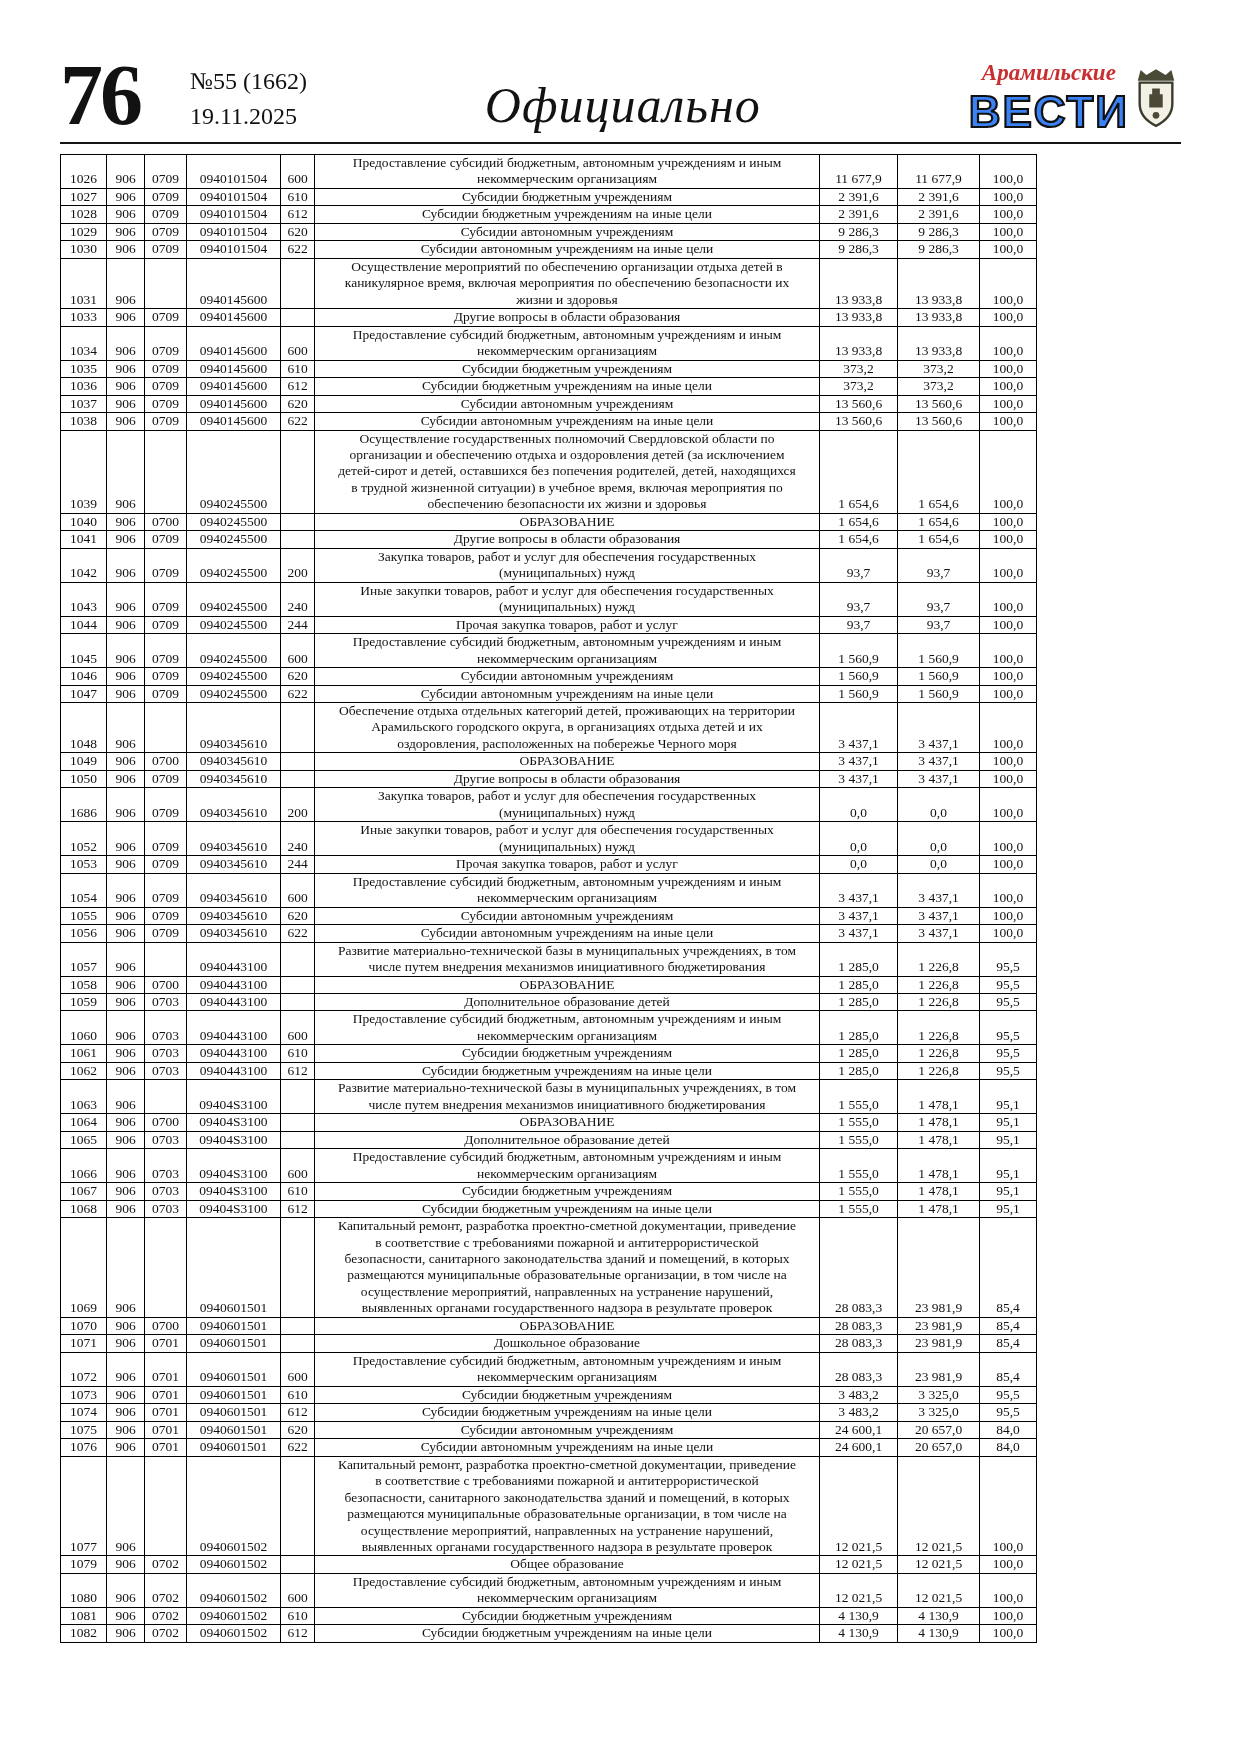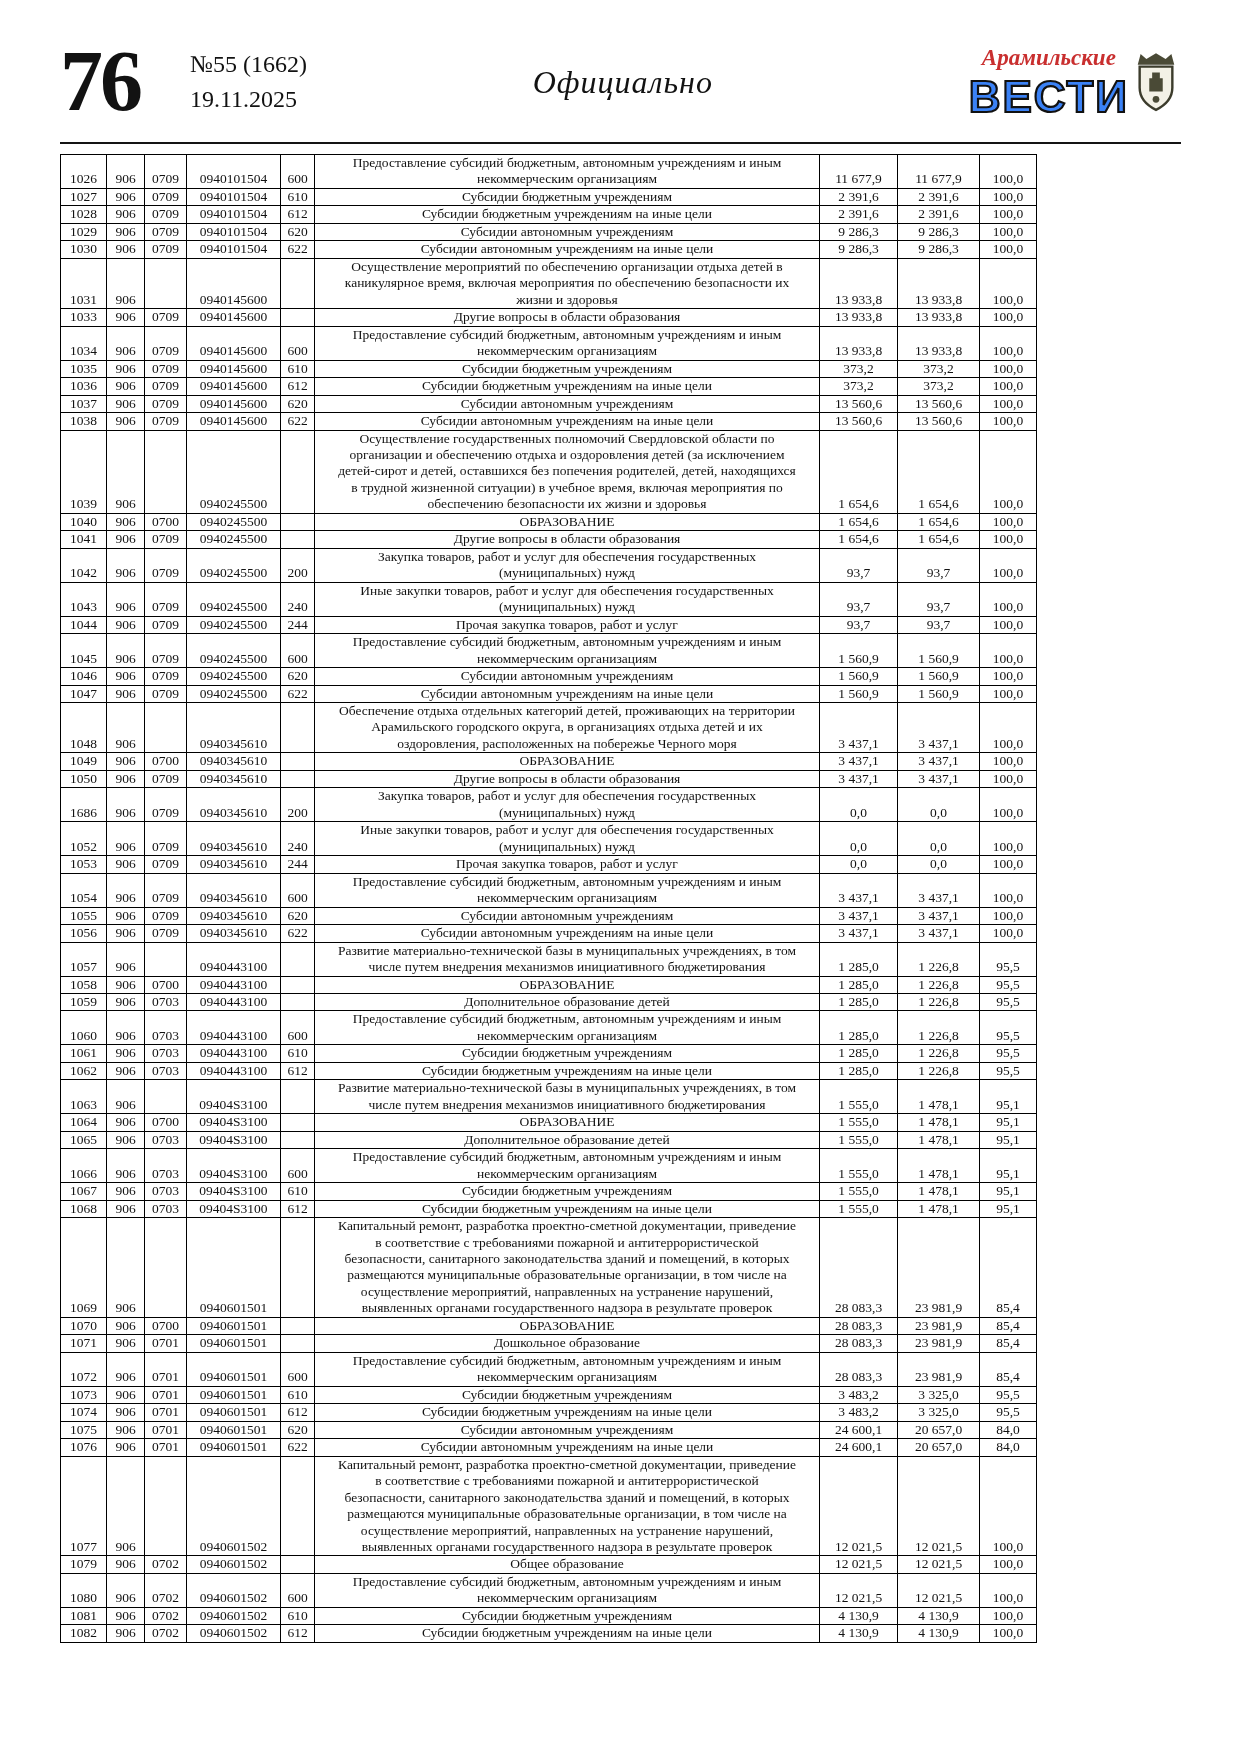--- a/index.html
+++ b/index.html
@@ -6,28 +6,28 @@
   html, body { background: #ffffff; }
   body {
     width: 1241px; height: 1754px;
     font-family: "Liberation Serif", "DejaVu Serif", serif;
     color: #121212;
     overflow: hidden;
   }
   .page { padding: 30px 60px 0 60px; }
 
   
-  .page-header { display: flex; align-items: center; height: 104px; }
+  .page-header { display: flex; align-items: flex-end; height: 104px; }
   .page-number {
     font-size: 86px; font-weight: 700; line-height: 0.9; letter-spacing: -3px;
   }
   .issue-block { margin-left: 50px; font-size: 24px; line-height: 1.45; }
   .section-title {
     flex: 1; text-align: center;
-    font-size: 32px; font-style: italic; font-weight: 500;
+    font-size: 50px; font-style: italic; font-weight: 500;
     padding-right: 30px; letter-spacing: 1px;
   }
   .brand { display: flex; align-items: center; gap: 2px; }
   .brand-text { display: flex; flex-direction: column; align-items: center; line-height: 1; }
   .brand-top { font-size: 23px; font-weight: 700; font-style: italic; }
   .brand-bottom {
     font-family: "Liberation Sans", sans-serif;
     font-size: 44px; font-weight: 900; letter-spacing: 2px; margin-top: 6px;
     color: #3b82f6; -webkit-text-stroke: 2.2px #111;
   }

